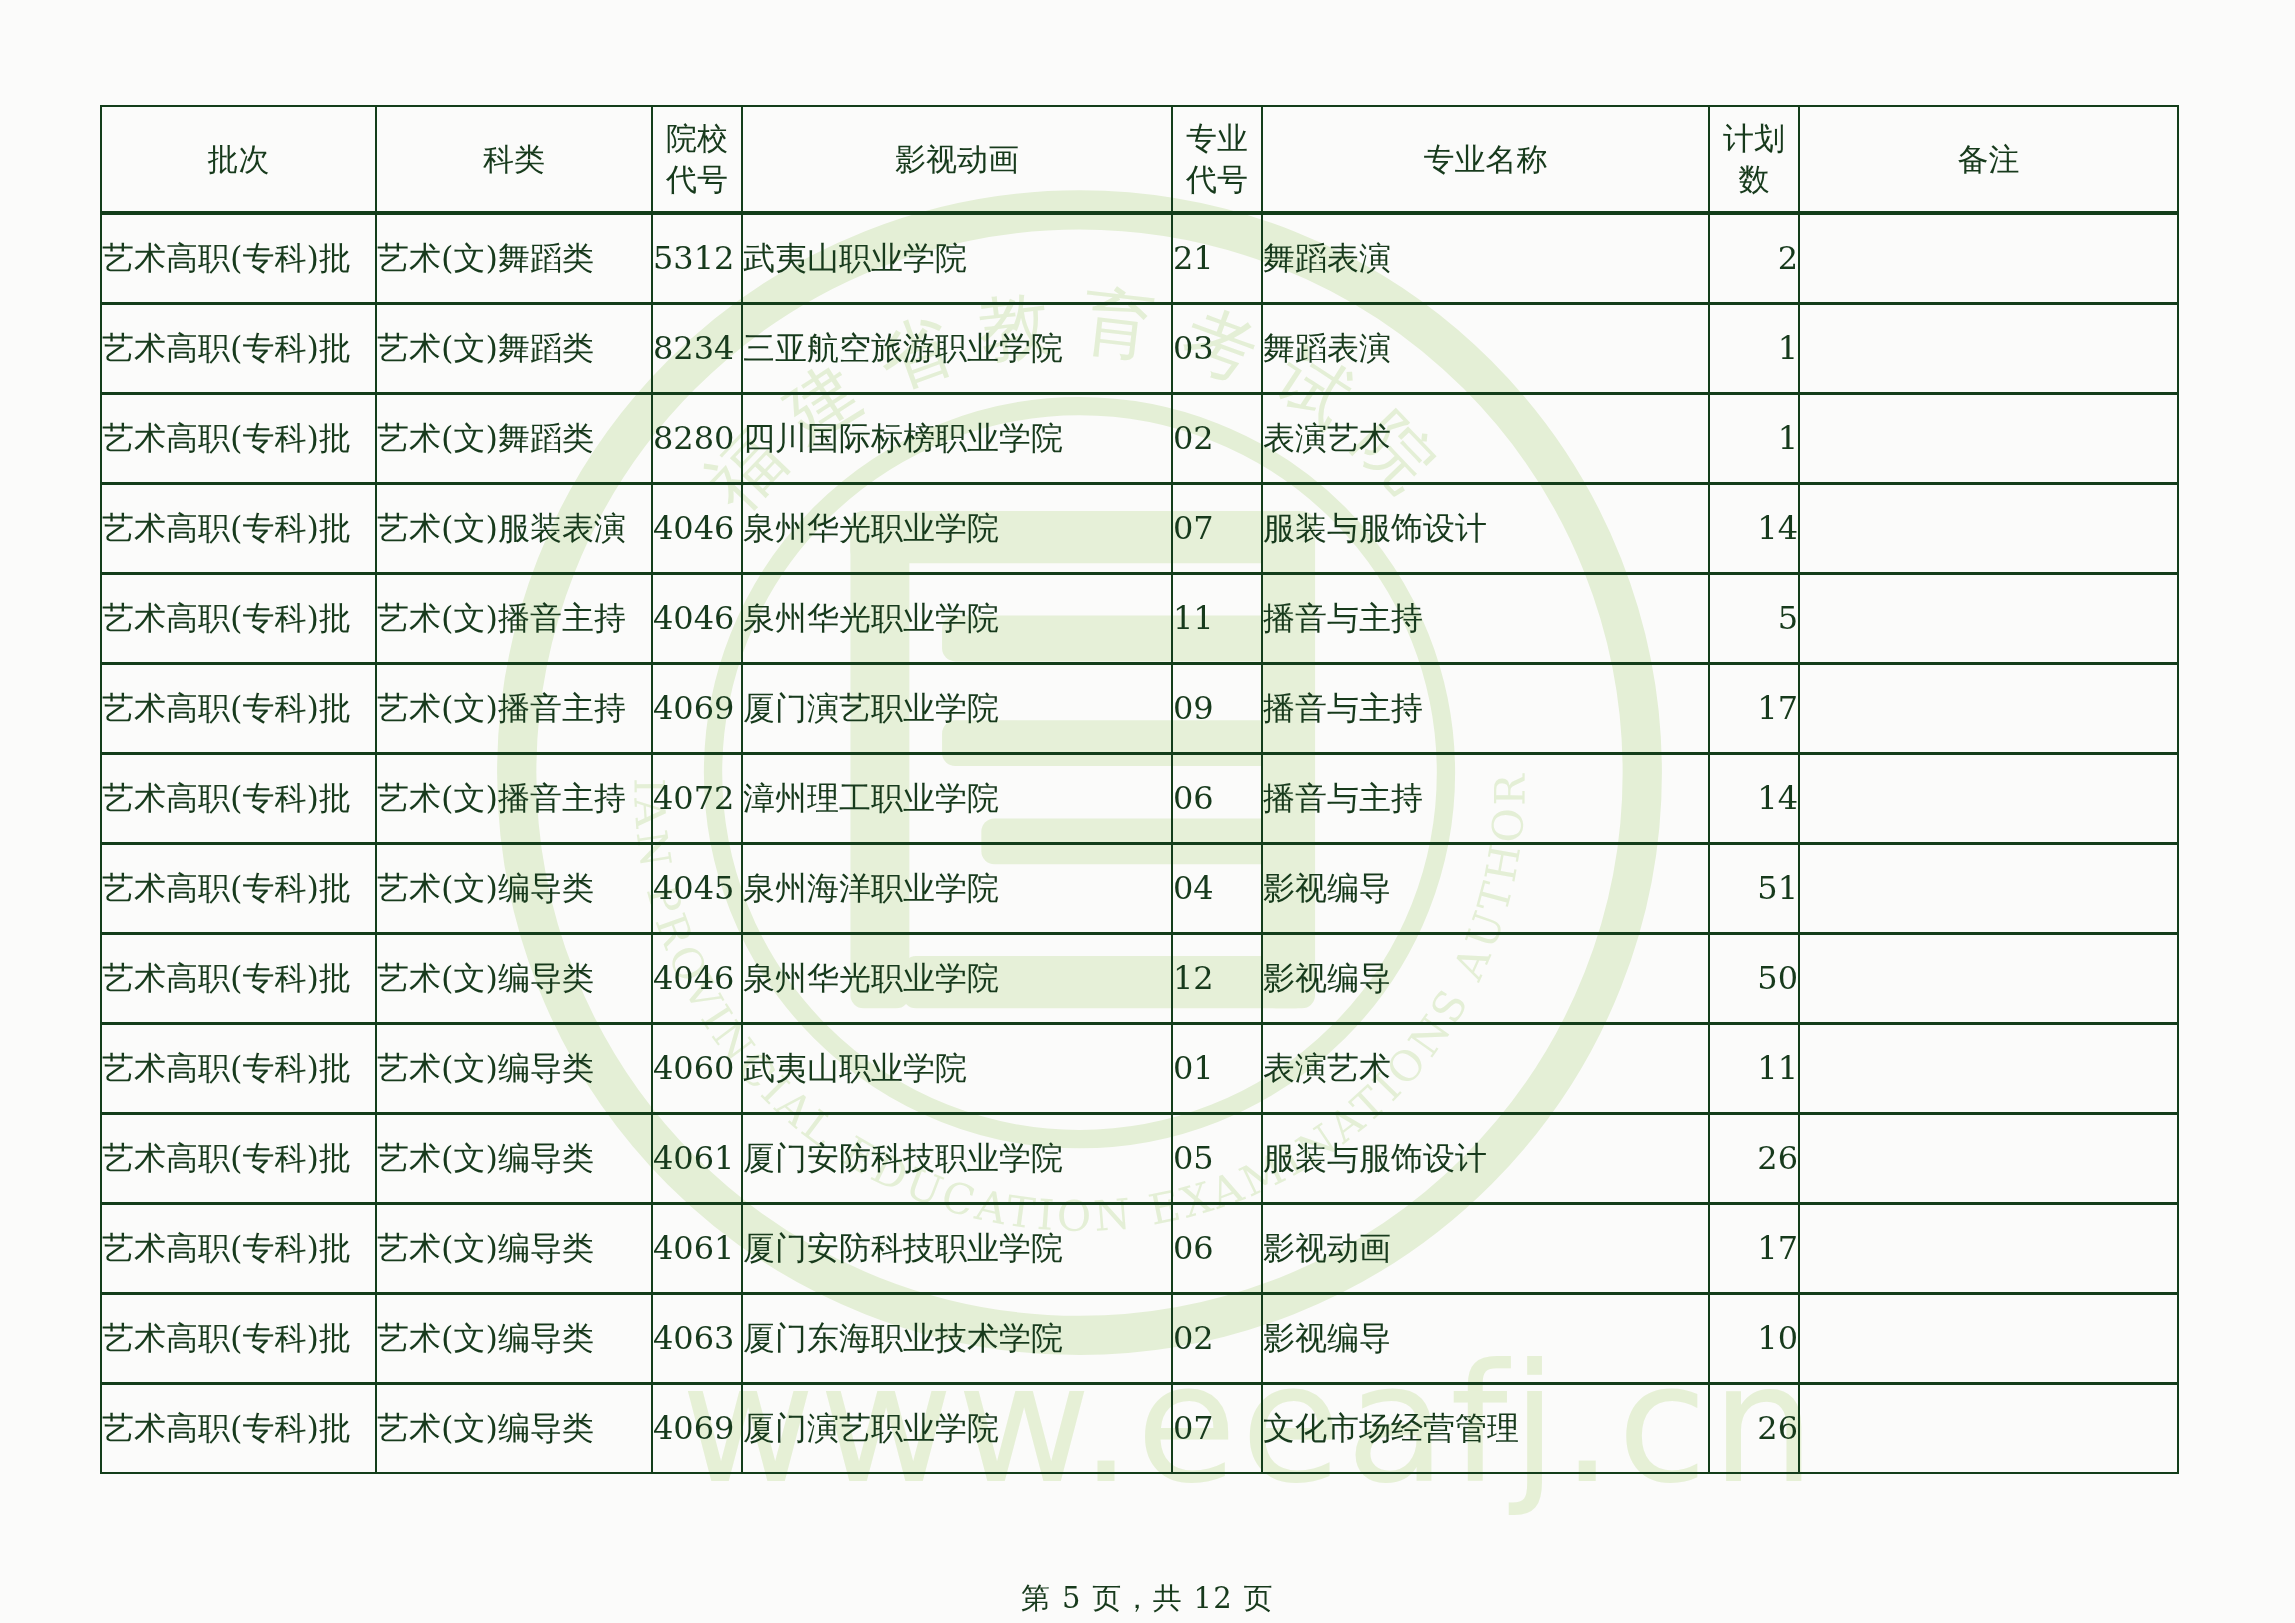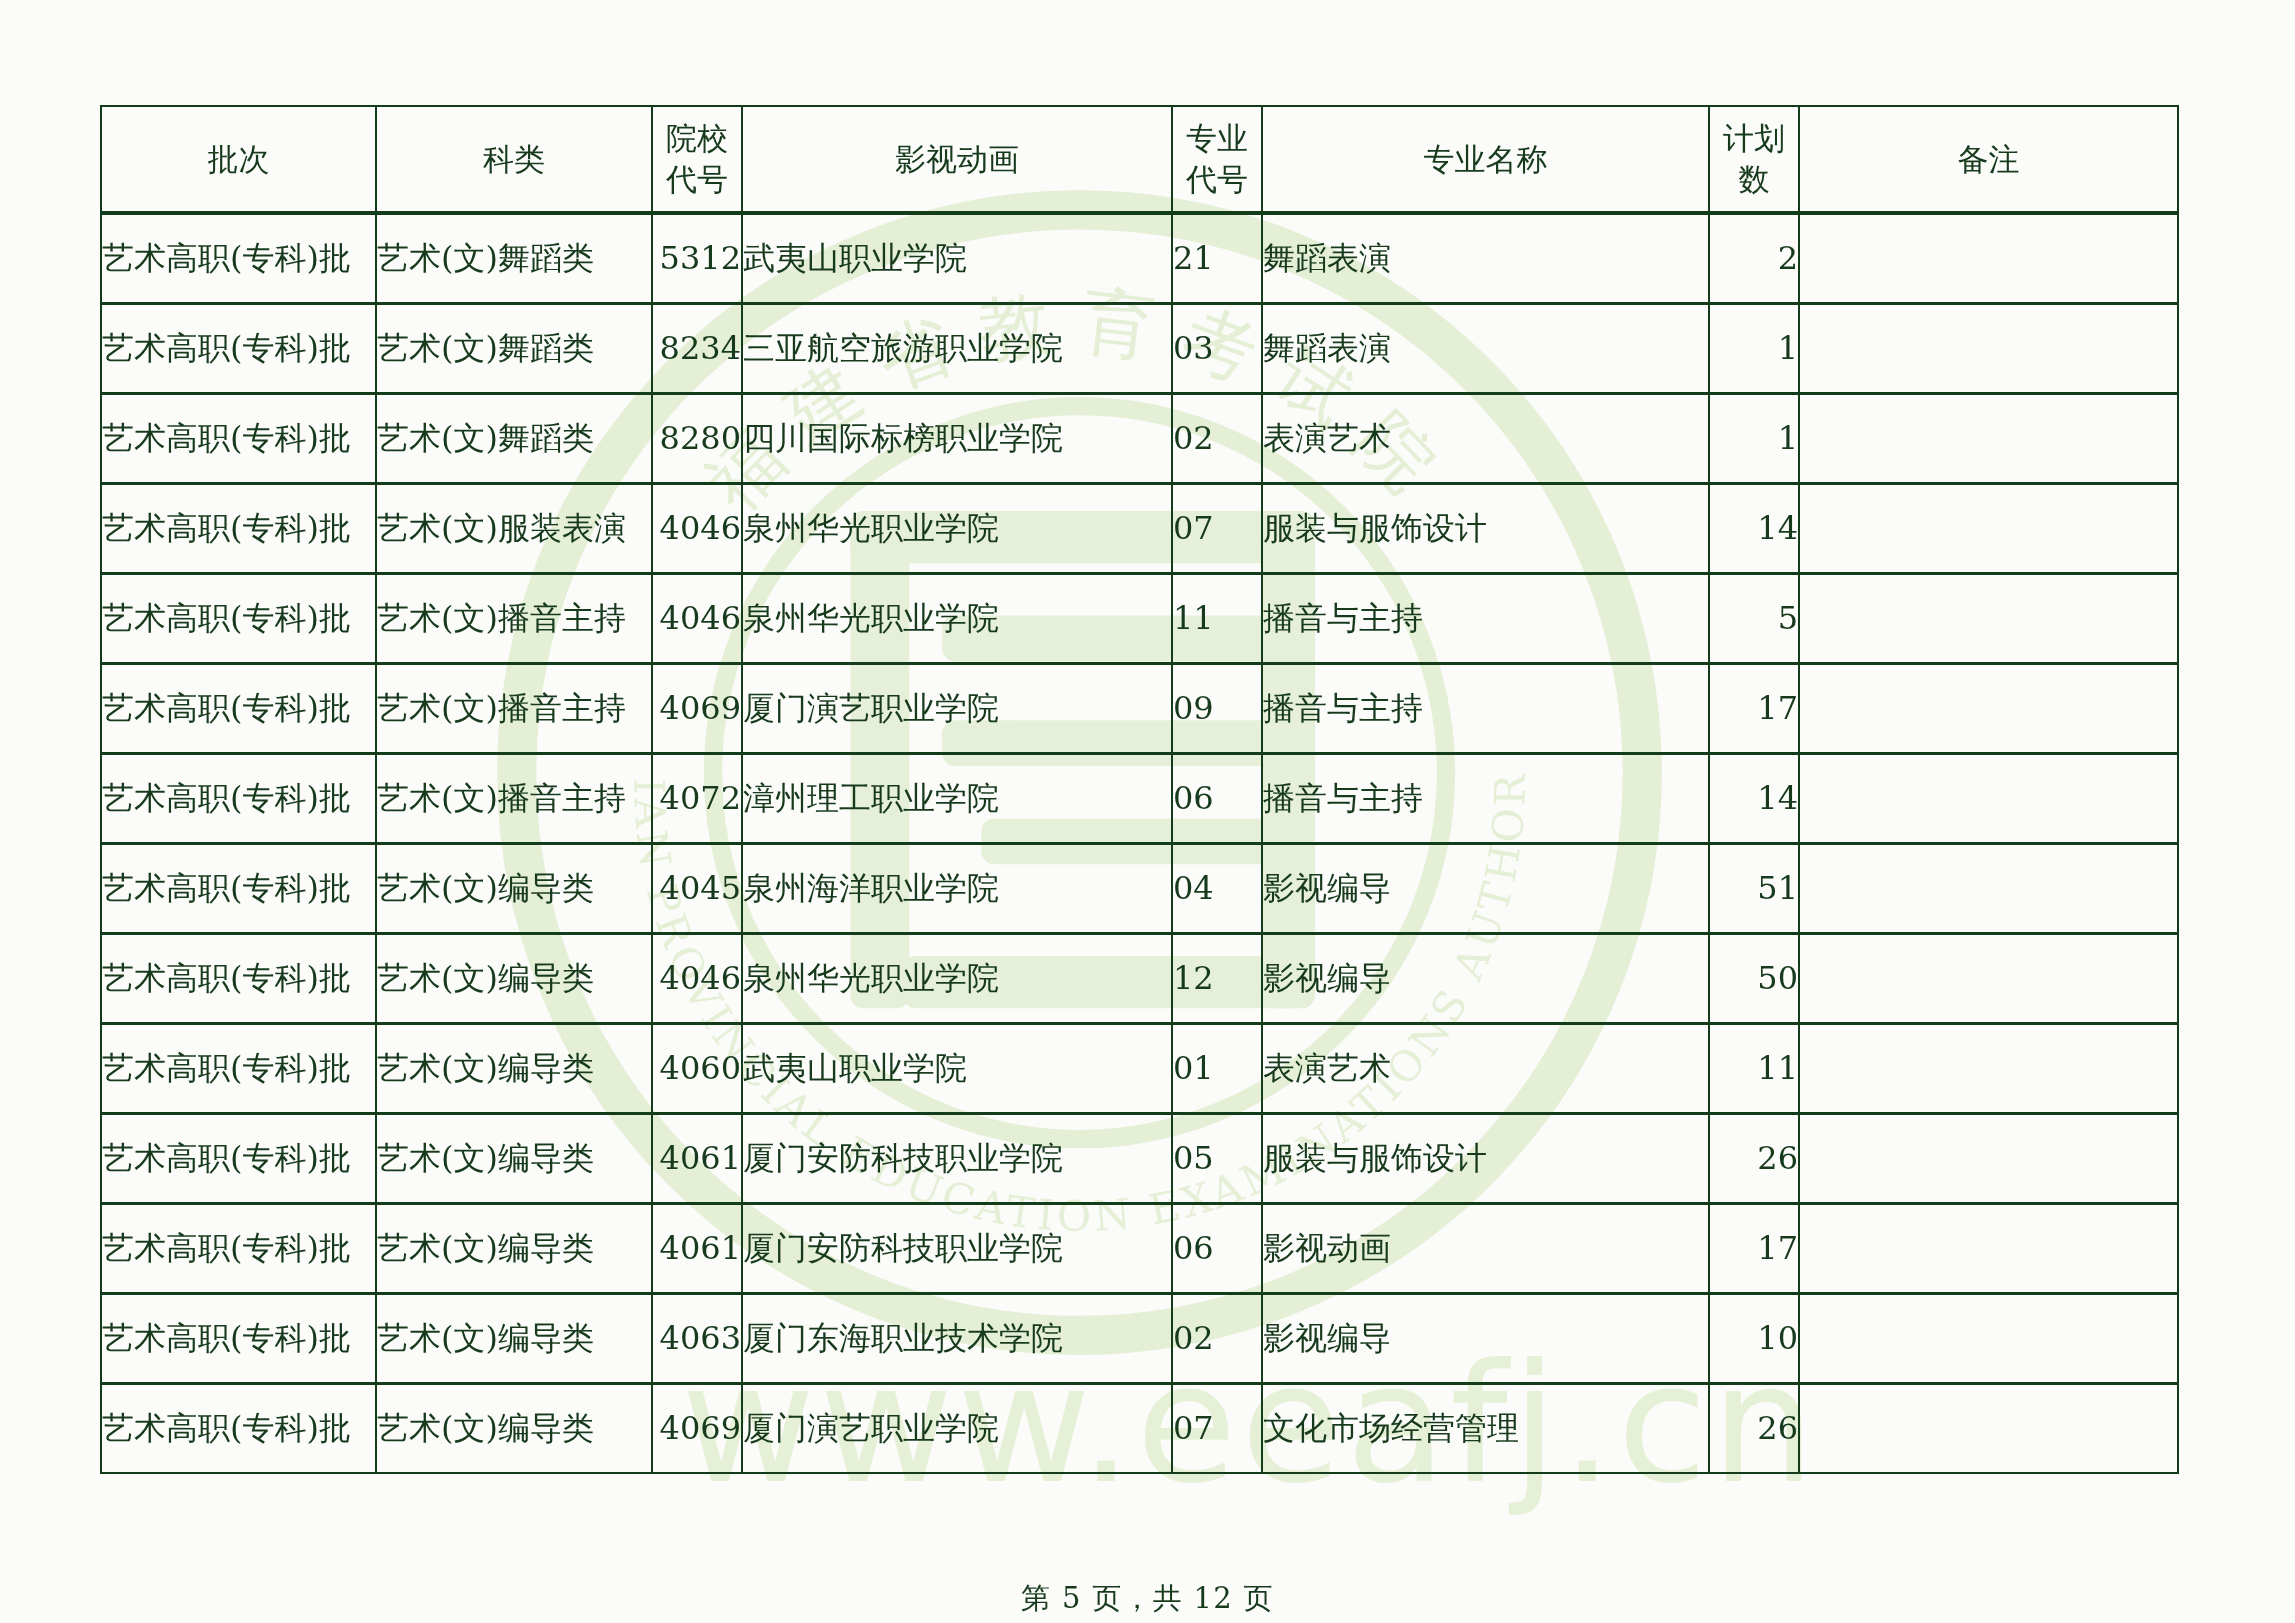--- a/index.html
+++ b/index.html
@@ -78,21 +78,21 @@
     .c-cat { width: 276px; }
     .c-scode { width: 90px; }
     .c-sname { width: 430px; }
     .c-mcode { width: 90px; }
     .c-mname { width: 447px; }
     .c-plan { width: 90px; }
     .c-note { width: 379px; }
 
     td.batch { padding-left: 7.9px; letter-spacing: 0px; }
     td.cat { padding-left: 5.2px; }
-    td.scode { text-align: right; font-size: 30px; }
+    td.scode { text-align: left; font-size: 30px; }
     td.sname { padding-left: 5.2px; }
     td.mcode { text-align: left; font-size: 30px; }
     td.mname { padding-left: 5.2px; }
     td.plannum { text-align: right; padding-right: 3.9px; font-size: 30px; }
     td.note { }
 
     th .stack { display: inline-block; line-height: 41px; text-align: center; }
 
     .footer {
       position: absolute;

